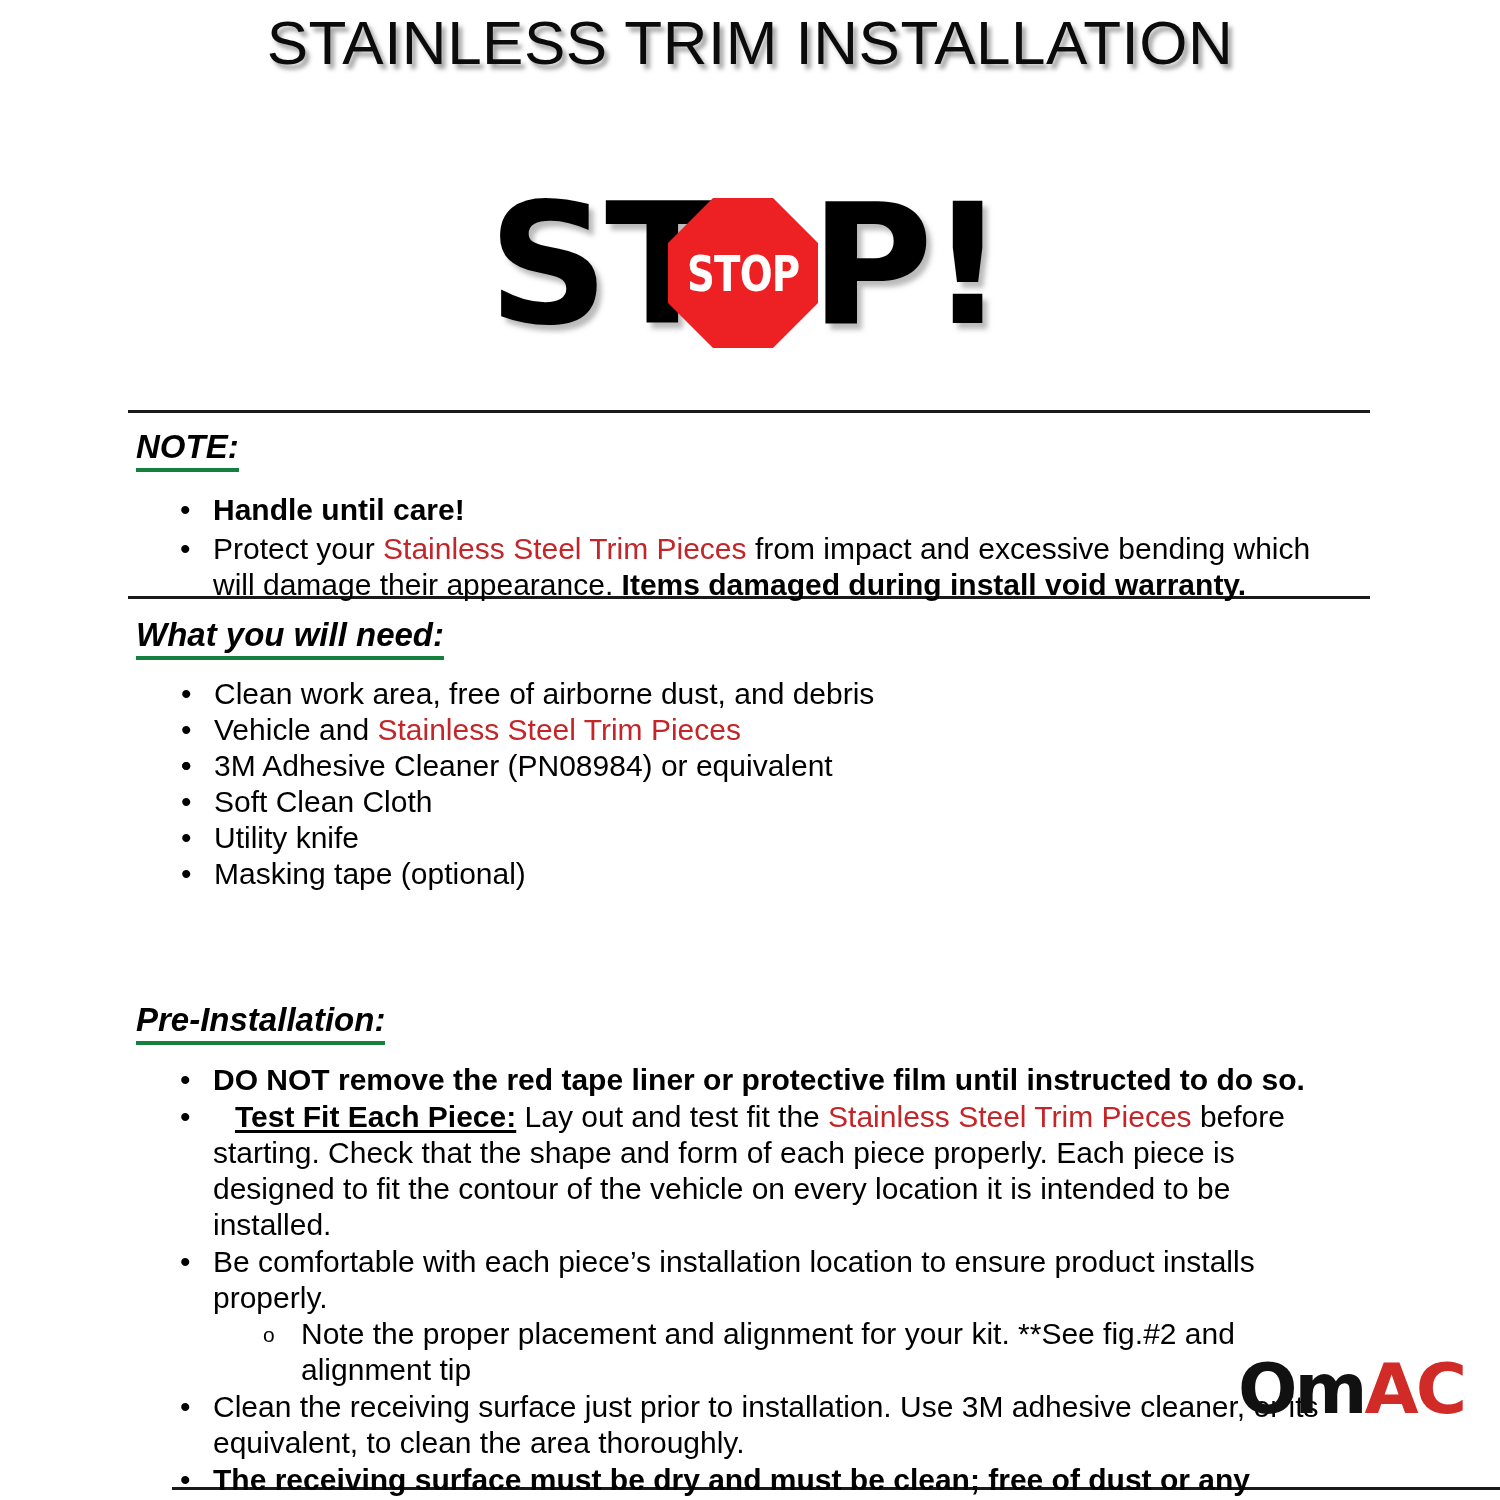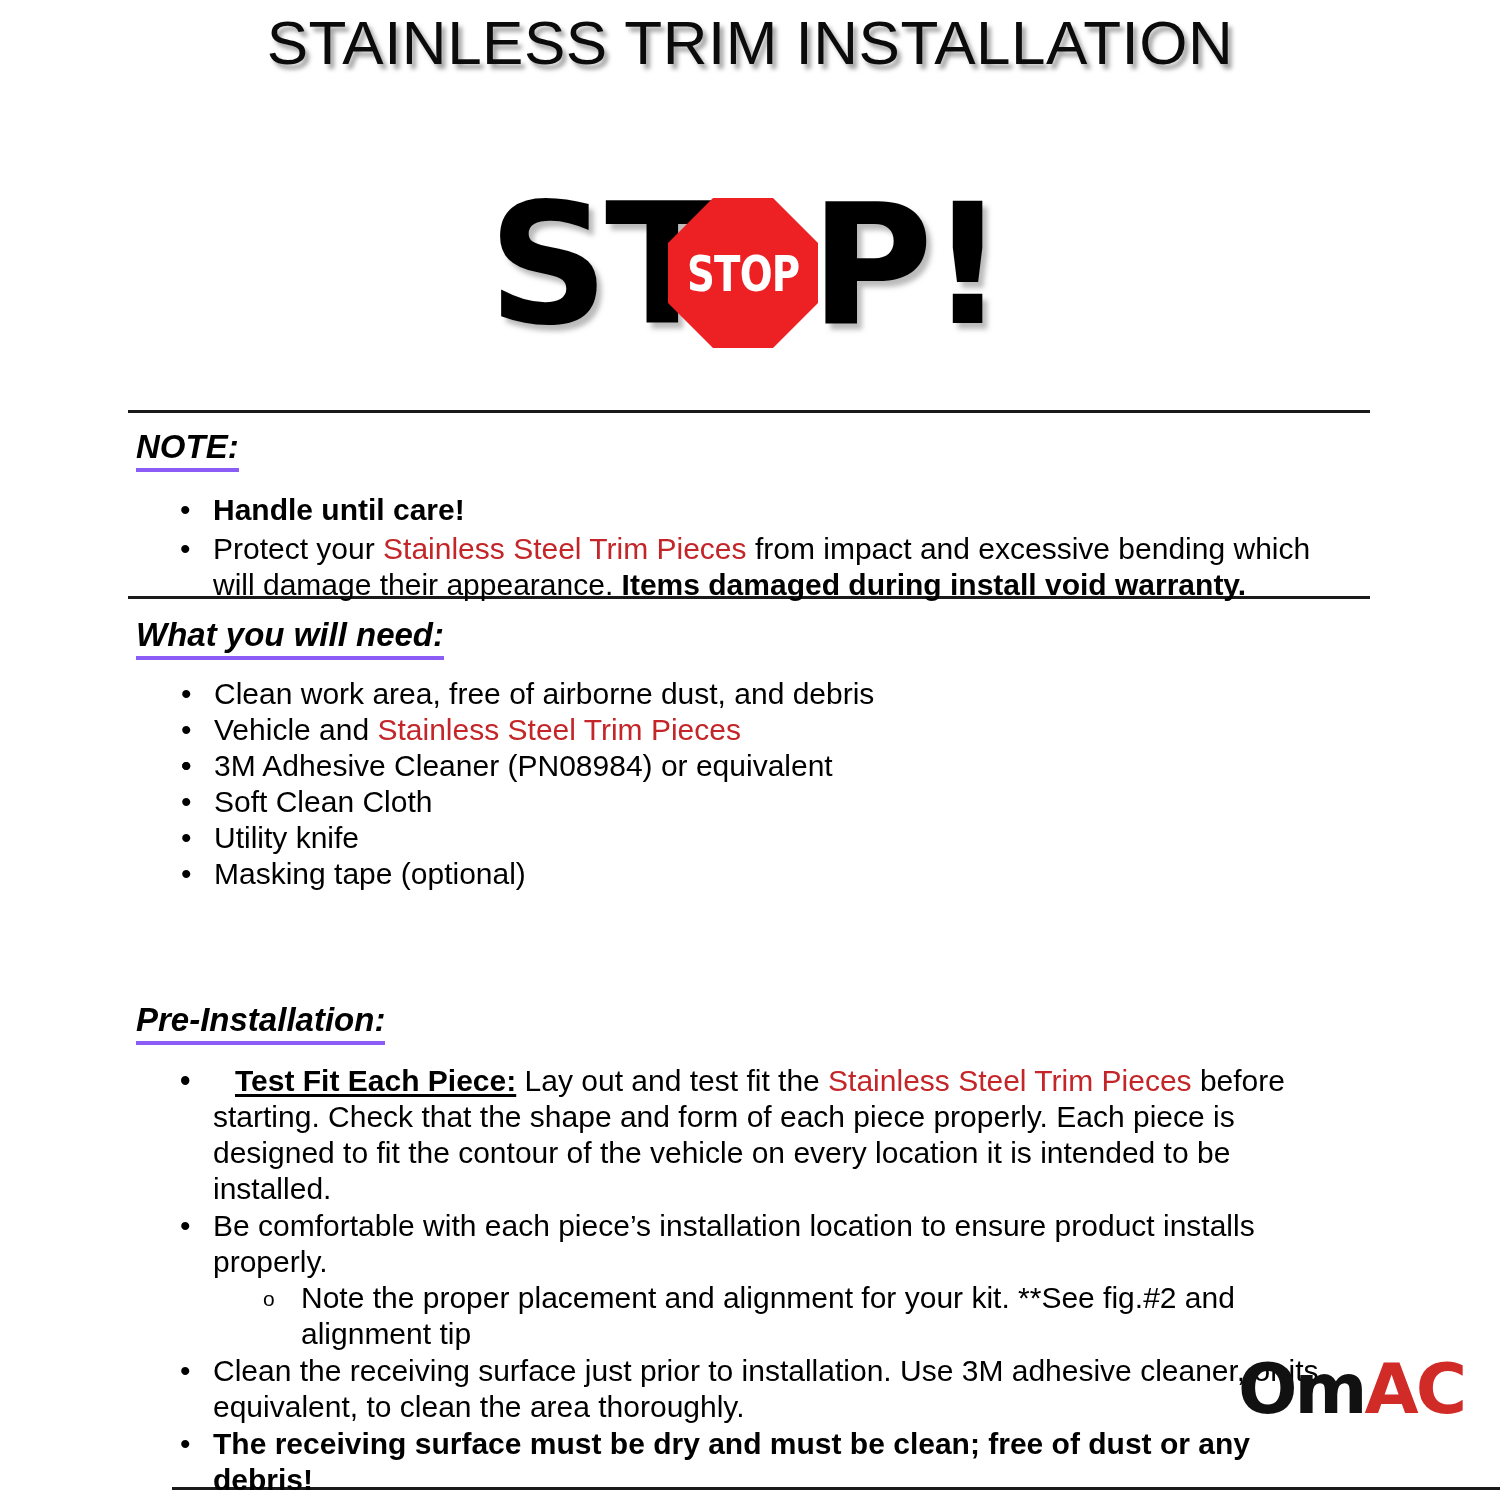--- a/index.html
+++ b/index.html
@@ -95,21 +95,21 @@
   .section-head {
     position: absolute;
     left: 136px;
     font-size: 33px;
     font-weight: 700;
     font-style: italic;
     line-height: 1.05;
     white-space: nowrap;
   }
   .section-head .u {
-    border-bottom: 4px solid #8b5cf6;
+    border-bottom: 4px solid #15803d;
     padding-bottom: 3px;
   }
   .head-note  { top: 430px; }
   .head-need  { top: 618px; }
   .head-pre   { top: 1003px; }
 
   
   .blist {
     position: absolute;
     margin: 0;
@@ -232,20 +232,21 @@
   <li>
     <span class="bullet">•</span>
     <span>Masking tape (optional)</span>
   </li>
 </ul>
 
 <div class="section-head head-pre"><span class="u">Pre-Installation:</span></div>
 <ul class="blist list-pre">
   <li>
     <span class="bullet">•</span>
+    <span class="bold">DO NOT remove the red tape liner or protective film until instructed to do so.</span>
   </li>
   <li>
     <span class="bullet">•</span>
     <span class="ul-b">Test Fit Each Piece:</span><span> Lay out and test fit the </span><span class="red">Stainless Steel Trim Pieces</span><span> before starting. Check that the shape and form of each piece properly. Each piece is designed to fit the contour of the vehicle on every location it is intended to be installed.</span>
   </li>
   <li>
     <span class="bullet">•</span>
     <span>Be comfortable with each piece’s installation location to ensure product installs properly.</span>
     <div class="sub-item">
       <span class="bullet hollow">o</span>

